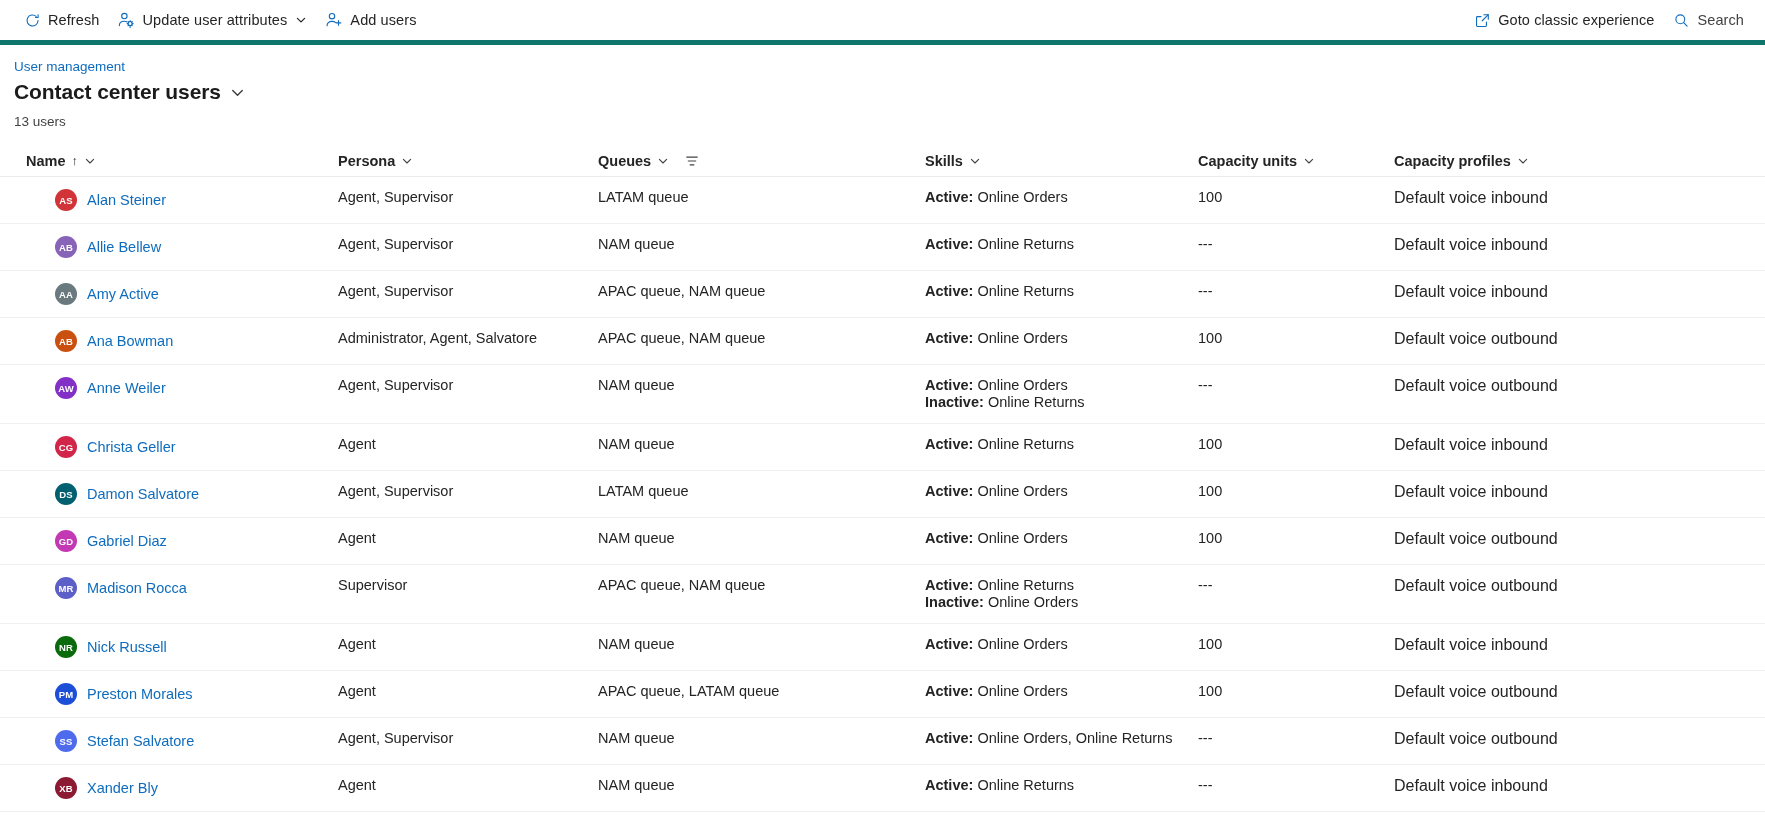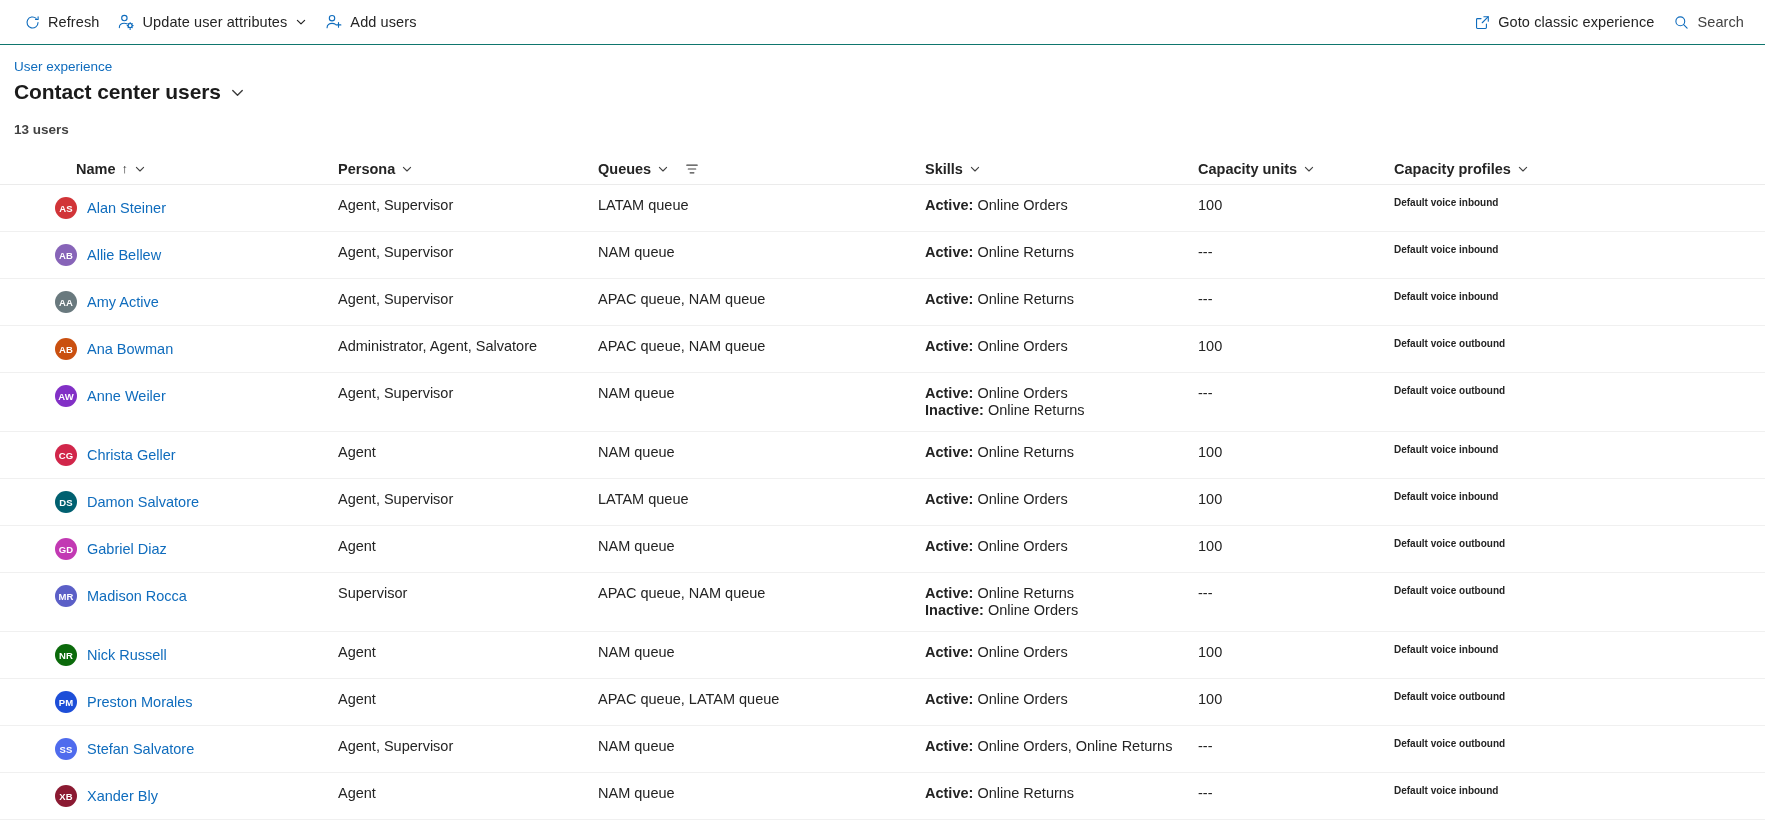--- a/index.html
+++ b/index.html
@@ -11,21 +11,21 @@
     color: #242424;
     overflow: hidden;
   }
 
   
   #command-bar {
     height: 45px;
     display: flex;
     align-items: center;
     padding: 0 12px 0 14px;
-    border-bottom: 1px solid #0f766e;
+    border-bottom: 5px solid #0f766e;
     background: #ffffff;
   }
   .cmd-btn {
     display: flex;
     align-items: center;
     gap: 7px;
     height: 32px;
     padding: 0 9px;
     border-radius: 4px;
     cursor: pointer;
@@ -81,43 +81,42 @@
     width: 16px; height: 16px;
     color: #3b3b3b;
     cursor: pointer;
     display: inline-flex;
     align-items: center;
     justify-content: center;
   }
   #user-count {
     font-size: 13.5px;
     color: #424242;
-    margin-top: 18px;
-    font-weight: bold;
+    margin-top: 10px;
   }
 
   
   #grid {
     margin-top: 16px;
     width: 100%;
   }
   .row {
     display: flex;
     align-items: flex-start;
     width: 100%;
     border-bottom: 1px solid #f0f0f0;
   }
   #header-row {
     border-bottom: 1px solid #ebebeb;
     align-items: center;
     height: 32px;
   }
   .cell { padding-right: 10px; }
 
-  .c-name     { width: 338px; padding-left: 76px; }
+  .c-name     { width: 338px; padding-left: 26px; }
   .c-persona  { width: 260px; }
   .c-queues   { width: 327px; }
   .c-skills   { width: 273px; }
   .c-capunits { width: 196px; }
   .c-capprof  { width: 311px; }
 
   .hdr {
     display: flex;
     align-items: center;
     gap: 5px;
@@ -181,21 +180,21 @@
   }
 
   .txt {
     font-size: 14.5px;
     color: #242424;
     line-height: 17px;
   }
   .skill-line { line-height: 17px; font-size: 14.5px; color: #242424; }
   .skill-state { font-weight: bold; }
   .capunits { font-size: 14.5px; color: #242424; }
-  .capprof  { font-size: 10px; color: #242424; font-weight: bold; }
+  .capprof  { font-size: 16px; color: #242424; }
 </style>
 </head>
 <body>
 
 <div id="command-bar">
 
   <div class="cmd-btn">
     <span class="cmd-ico">
       <svg width="17" height="17" viewBox="0 0 20 20" fill="none" stroke="currentColor" stroke-width="1.3">
         <path d="M16.5 10a6.5 6.5 0 1 1-2.2-4.88" stroke-linecap="round"></path>
@@ -252,21 +251,21 @@
         <circle cx="8.6" cy="8.6" r="5.2"></circle>
         <path d="M12.5 12.5 16.6 16.6" stroke-linecap="round"></path>
       </svg>
     </span>
     <span class="cmd-label">Search</span>
   </div>
 
 </div>
 
 <div id="page-header">
-  <div id="breadcrumb-link">User experience</div>
+  <div id="breadcrumb-link">User management</div>
   <div id="title-row">
     <span id="page-title">Contact center users</span>
     <span id="title-chevron">
       <svg width="15" height="15" viewBox="0 0 12 12" fill="none" stroke="currentColor" stroke-width="1.1">
         <path d="M2.2 4.4 6 8.2l3.8-3.8" stroke-linecap="round" stroke-linejoin="round"></path>
       </svg>
     </span>
   </div>
   <div id="user-count">13 users</div>
 </div>

